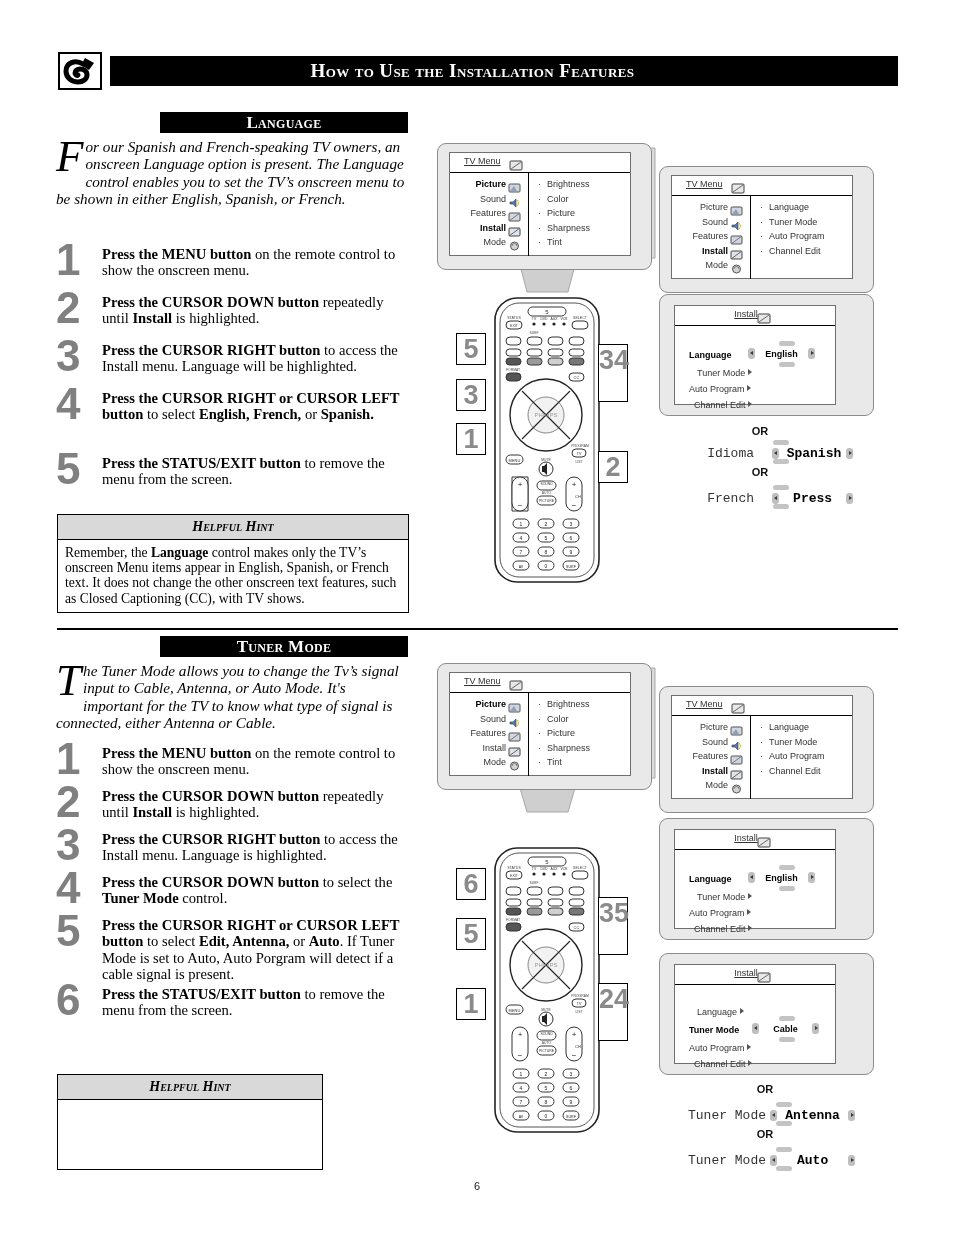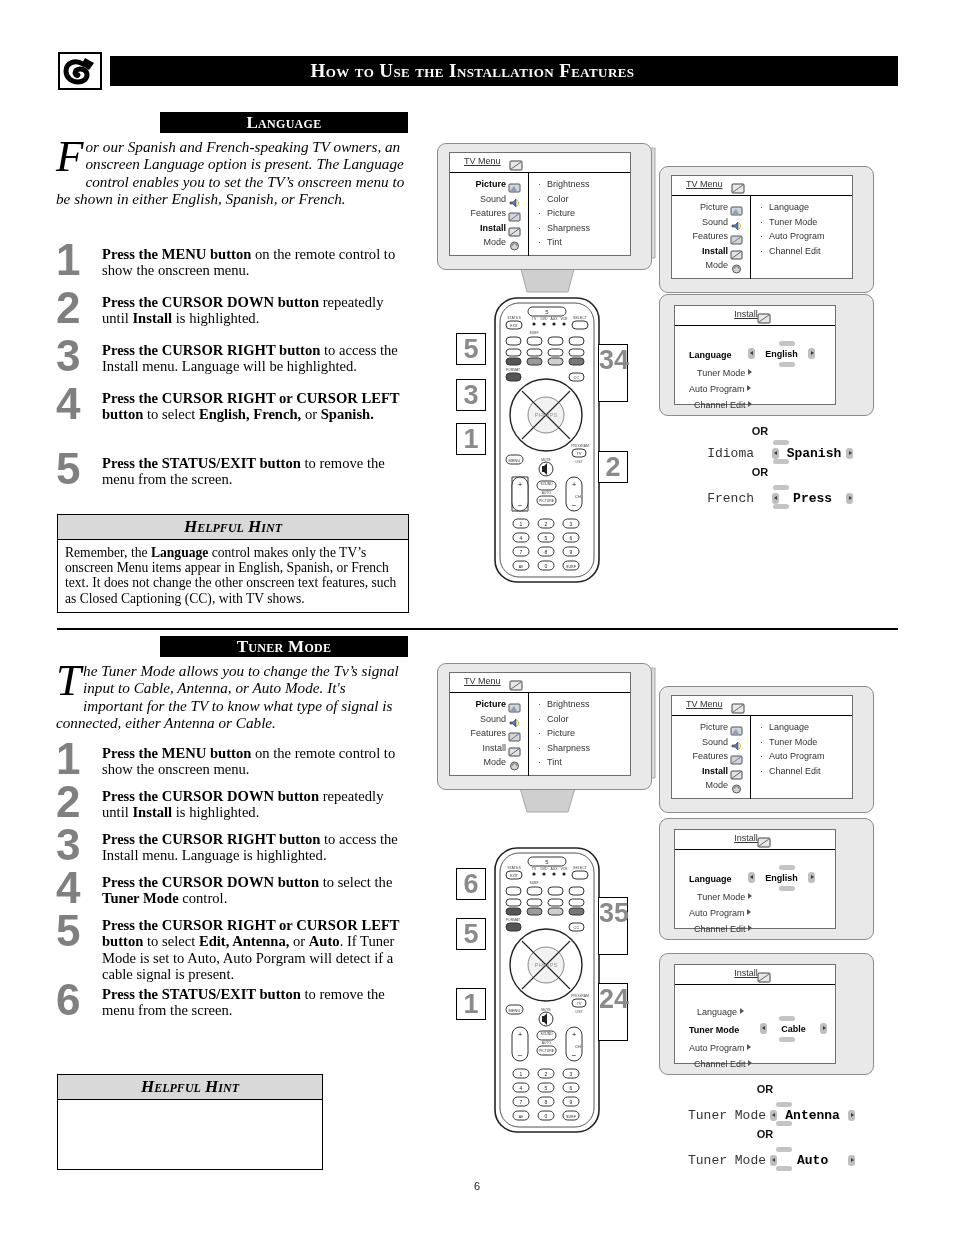--- a/index.html
+++ b/index.html
@@ -38,21 +38,21 @@
   .step .num{position:absolute;left:0;top:-8px;width:34px;
              font-family:"Liberation Sans", sans-serif;font-weight:bold;
              font-size:44px;line-height:44px;color:#808080;text-align:left;}
   .step .txt{position:absolute;left:46px;top:0;font-size:14.6px;line-height:16.4px;}
   .step b{font-weight:bold;}
 
   
   .hint{position:absolute;border:1px solid #000;background:#fff;box-sizing:border-box;}
   .hint-h{height:24px;background:#d9d9d9;border-bottom:1px solid #000;
           text-align:center;line-height:24px;font-weight:bold;font-style:italic;
-          font-size:17px;font-variant:small-caps;}
+          font-size:14px;font-variant:small-caps;}
   .hint-b{padding:5px 7px 7px 7px;font-size:13.6px;line-height:15.2px;}
   .hint-b b{font-weight:bold;}
 
   
   .tvbox{position:absolute;border:1px solid #8c8c8c;border-radius:9px;
          background:#e9e9e9;box-sizing:border-box;}
   .tvscreen{position:absolute;background:#fff;border:1px solid #6f6f6f;
             box-sizing:border-box;}
   .tvscreen .tvhead{position:absolute;left:0;top:0;right:0;height:19px;
             border-bottom:1px solid #000;}
@@ -608,21 +608,21 @@
                 <rect x="1" y="1" width="12" height="9" rx="1" fill="#e8e8e8" stroke="#444"></rect>
                 <path d="M2 9 L12 2" stroke="#666"></path>
               </svg>
           </span>
         </div>
         <div class="irow" style="left:22px;top:42px;"><span>Language</span> <i class="arrowR"></i></div>
         <div class="irow bold" style="left:14px;top:60px;"><span>Tuner Mode</span></div>
         <div class="irow" style="left:14px;top:78px;"><span>Auto Program</span> <i class="arrowR"></i></div>
         <div class="irow" style="left:19px;top:94px;"><span>Channel Edit</span> <i class="arrowR"></i></div>
         <div class="updn" style="left:104px;top:51px;"></div>
-        <div class="selwrap" style="left:85px;top:58px;">
+        <div class="selwrap" style="left:77px;top:58px;">
           <span class="navbtn l"></span>
           <span class="selval" style="width:48px;">Cable</span>
           <span class="navbtn r"></span>
         </div>
         <div class="updn" style="left:104px;top:72px;"></div>
       </div>
     </div>
 
     <div class="ortxt" style="left:705px;top:1083px;width:120px;">OR</div>
     <div class="orrow" style="left:688px;top:1108px;">

